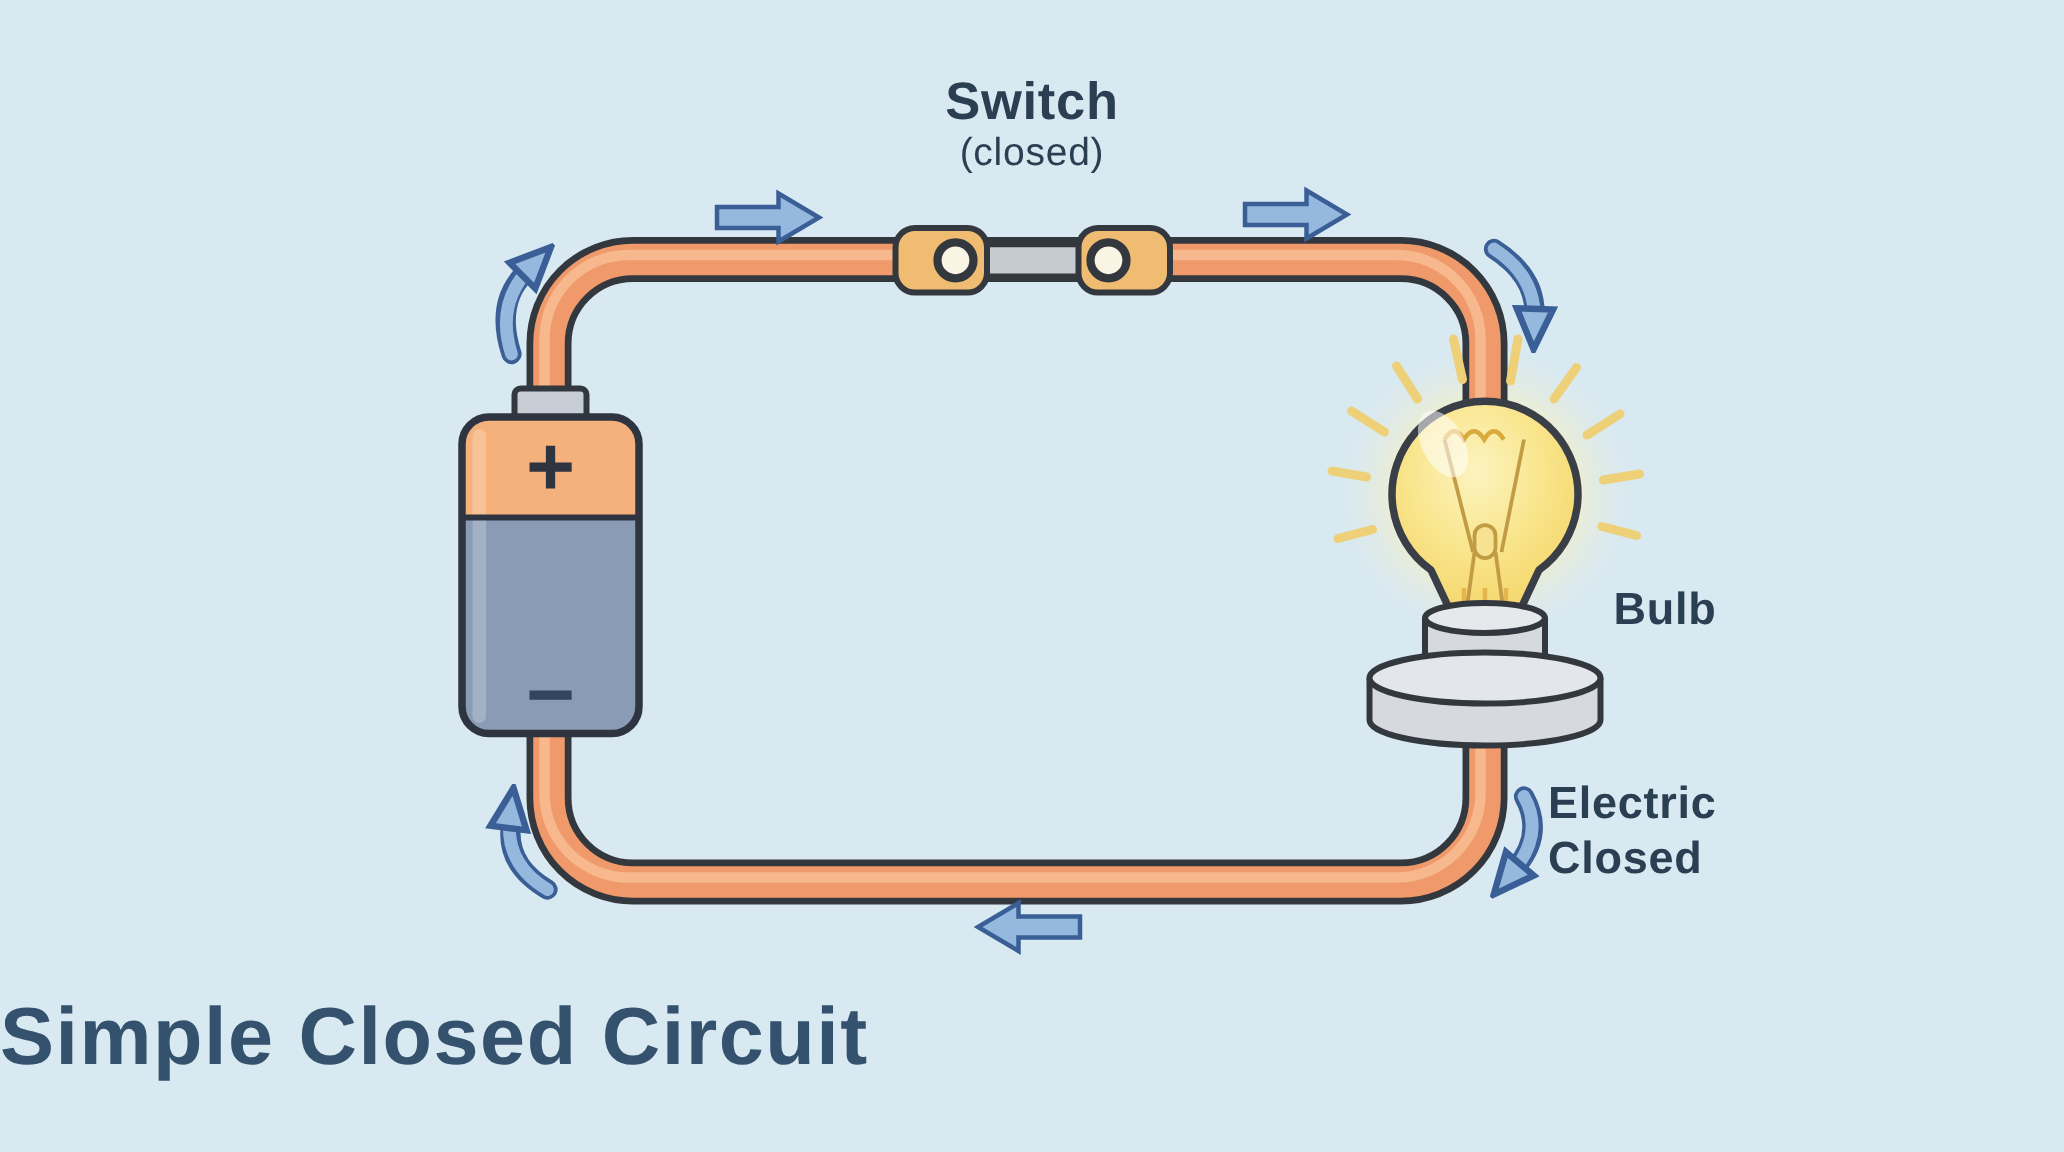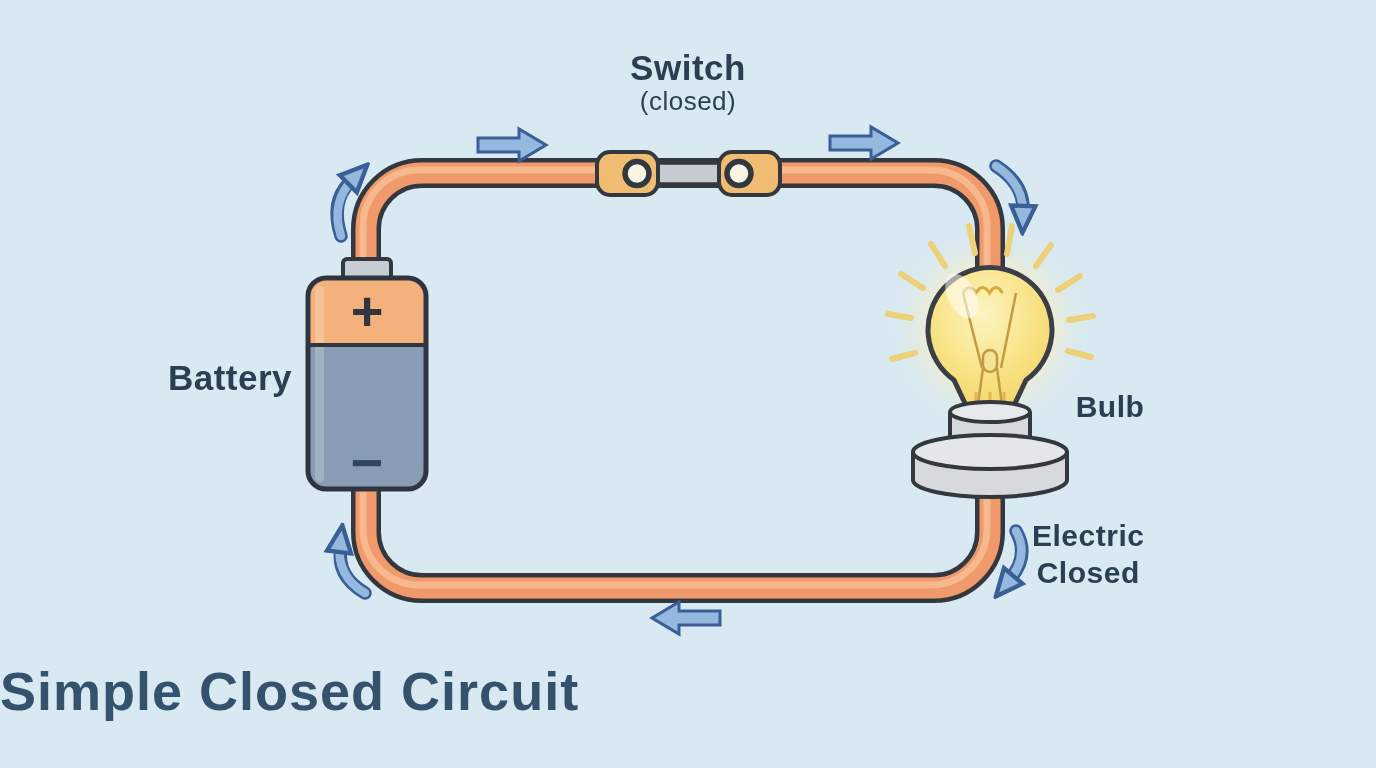--- a/index.html
+++ b/index.html
@@ -21,21 +21,21 @@
   }
   .lbl.sub{font-weight:500;}
   .switch-label{left:538px;top:48px;width:300px;font-size:35px;}
   .switch-state{left:538px;top:86px;width:300px;font-size:26px;}
   .battery-label{left:80px;top:358px;width:300px;font-size:35px;}
   .bulb-label{left:960px;top:344px;width:300px;font-size:30px;margin-top:46px;}
   .bulb-state{left:1003px;top:382px;width:300px;font-size:26px;}
   .current-label{
     position:absolute;left:1032px;top:517px;
     color:#2B3F52;font-weight:600;font-size:30px;line-height:37px;
-    text-align:center;letter-spacing:0.5px;
+    text-align:left;letter-spacing:0.5px;
   }
   .diagram-title{
     position:absolute;left:0;top:660px;width:1376px;
     text-align:left;color:#34526D;
     font-size:54px;font-weight:600;letter-spacing:1px;
   }
 </style>
 </head>
 <body>
 
@@ -141,21 +141,20 @@
       </g>
       <g>
         <path d="M 1016 531 Q 1030 556 1010 579" fill="none" stroke="#3A5F96" stroke-width="13.5" stroke-linecap="round"></path>
         <path d="M 1016 531 Q 1030 556 1008 582" fill="none" stroke="#94B8DE" stroke-width="8.5" stroke-linecap="round" marker-end="url(#ah)"></path>
       </g>
     </g>
   </svg>
 
   <div class="lbl switch-label">Switch</div>
   <div class="lbl sub switch-state">(closed)</div>
-  <div class="lbl battery-label">Battery</div>
   <div class="lbl bulb-label">Bulb</div>
   <div class="current-label">
     <div>Electric</div>
     <div>Closed</div>
   </div>
   <div class="diagram-title">Simple Closed Circuit</div>
 
 </div>
 
 </body></html>

